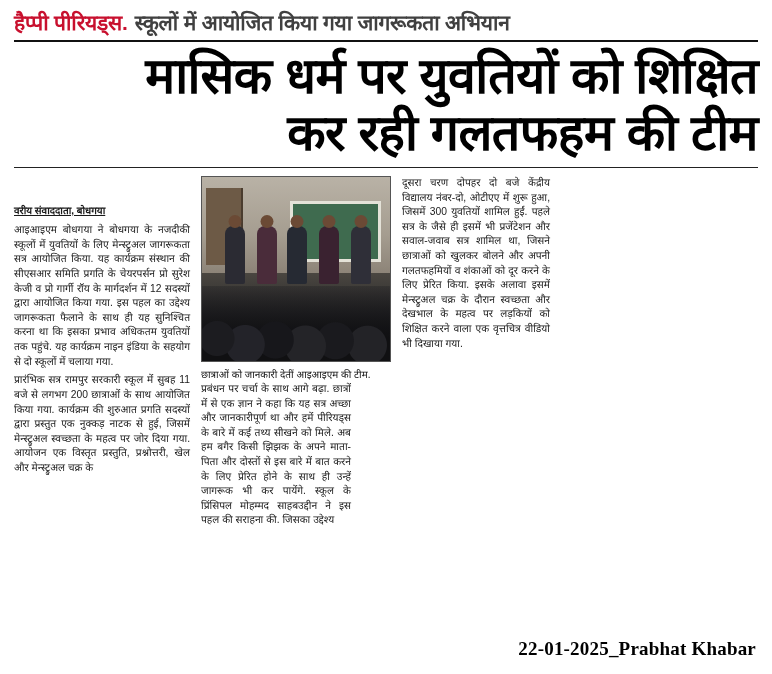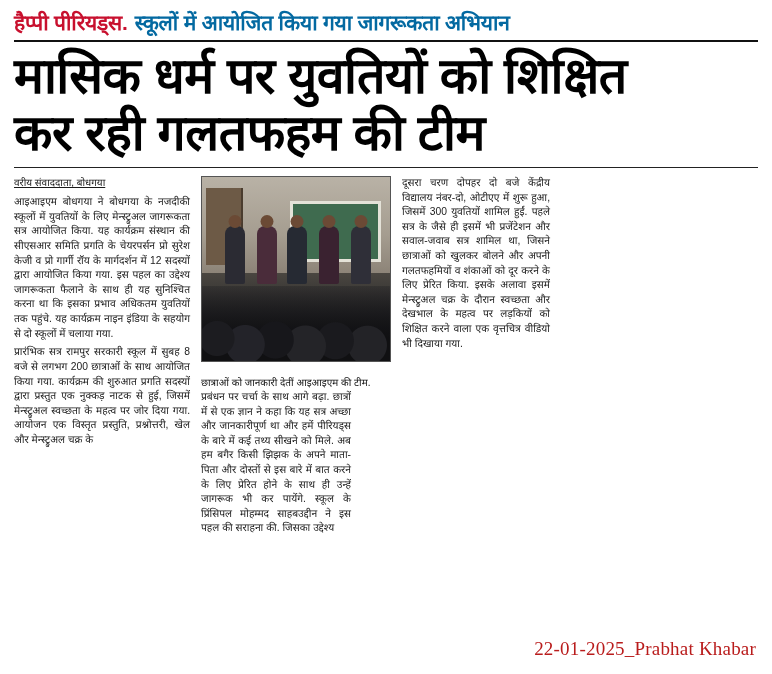--- a/index.html
+++ b/index.html
@@ -33,31 +33,31 @@
     padding-bottom: 4px;
   }
   .kicker-brand {
     color: #c8102e;
     font-weight: bold;
     font-size: 21px;
     letter-spacing: -0.2px;
     white-space: nowrap;
   }
   .kicker-text {
-    color: #0369a1;
+    color: #404040;
     font-weight: bold;
     font-size: 21px;
     letter-spacing: -0.2px;
     white-space: nowrap;
   }
 
   
   .headline {
     margin: 6px 0 2px 0;
-    text-align: left;
+    text-align: right;
     font-weight: bold;
     font-size: 50px;
     line-height: 1.13;
     letter-spacing: -0.5px;
     color: #000;
   }
   .headline .hl-line {
     display: block;
     white-space: nowrap;
   }
@@ -78,25 +78,26 @@
     font-size: 10.3px;
     line-height: 1.42;
     text-align: justify;
     color: #1a1a1a;
   }
   .col-1 { width: 176px; }
   .col-3 { width: 150px; }
   .col-4 { width: 148px; }
 
   .byline {
-    font-weight: normal;
+    font-weight: bold;
     font-size: 10px;
     text-decoration: underline;
     margin-bottom: 5px;
     display: block;
+    margin-top: 28px;
   }
 
   .col p {
     margin: 0 0 4px 0;
   }
 
   
   .photo-block {
     width: 190px;
   }
@@ -173,40 +174,40 @@
   }
   .p1 { left: 12%;  background: #2b2b33; }
   .p2 { left: 29%;  background: #4a2c3a; }
   .p3 { left: 45%;  background: #262a33; }
   .p4 { left: 62%;  background: #3a2230; }
   .p5 { left: 79%;  background: #2f2f38; height: 62px; }
 
   .caption {
     font-size: 10px;
     line-height: 1.4;
-    margin-top: 14px;
+    margin-top: 6px;
     color: #111;
   }
 
   
   .lower-cols {
     display: flex;
     gap: 11px;
   }
   .lower-col { width: 150px; }
 
   
   .stamp {
     position: absolute;
     right: 16px;
     bottom: 14px;
     font-family: "Liberation Serif", serif;
-    font-weight: normal;
+    font-weight: bold;
     font-size: 19px;
-    color: #b91c1c;
+    color: #000000;
     letter-spacing: 0.2px;
   }
 </style>
 </head>
 <body>
 
 <div class="page">
 
   <div class="kicker">
     <span class="kicker-brand">हैप्पी पीरियड्स.</span>
@@ -218,21 +219,21 @@
     <span class="hl-line">कर रही गलतफहम की टीम</span>
   </div>
 
   <div class="rule-thin"></div>
 
   <div class="body-area">
 
     <div class="col col-1">
       <span class="byline">वरीय संवाददाता, बोधगया</span>
       <p>आइआइएम बोधगया ने बोधगया के नजदीकी स्कूलों में युवतियों के लिए मेन्स्ट्रुअल जागरूकता सत्र आयोजित किया. यह कार्यक्रम संस्थान की सीएसआर समिति प्रगति के चेयरपर्सन प्रो सुरेश केजी व प्रो गार्गी रॉय के मार्गदर्शन में 12 सदस्यों द्वारा आयोजित किया गया. इस पहल का उद्देश्य जागरूकता फैलाने के साथ ही यह सुनिश्चित करना था कि इसका प्रभाव अधिकतम युवतियों तक पहुंचे. यह कार्यक्रम नाइन इंडिया के सहयोग से दो स्कूलों में चलाया गया.</p>
-      <p>प्रारंभिक सत्र रामपुर सरकारी स्कूल में सुबह 8 बजे से लगभग 200 छात्राओं के साथ आयोजित किया गया. कार्यक्रम की शुरुआत प्रगति सदस्यों द्वारा प्रस्तुत एक नुक्कड़ नाटक से हुई, जिसमें मेन्स्ट्रुअल स्वच्छता के महत्व पर जोर दिया गया. आयोजन एक विस्तृत प्रस्तुति, प्रश्नोत्तरी, खेल और मेन्स्ट्रुअल चक्र के</p>
+      <p>प्रारंभिक सत्र रामपुर सरकारी स्कूल में सुबह 11 बजे से लगभग 200 छात्राओं के साथ आयोजित किया गया. कार्यक्रम की शुरुआत प्रगति सदस्यों द्वारा प्रस्तुत एक नुक्कड़ नाटक से हुई, जिसमें मेन्स्ट्रुअल स्वच्छता के महत्व पर जोर दिया गया. आयोजन एक विस्तृत प्रस्तुति, प्रश्नोत्तरी, खेल और मेन्स्ट्रुअल चक्र के</p>
     </div>
 
     <div class="photo-block">
       <div class="photo">
         <div class="wall"></div>
         <div class="door"></div>
         <div class="board"></div>
         <div class="floor"></div>
         <div class="person p1"></div>
         <div class="person p2"></div>

